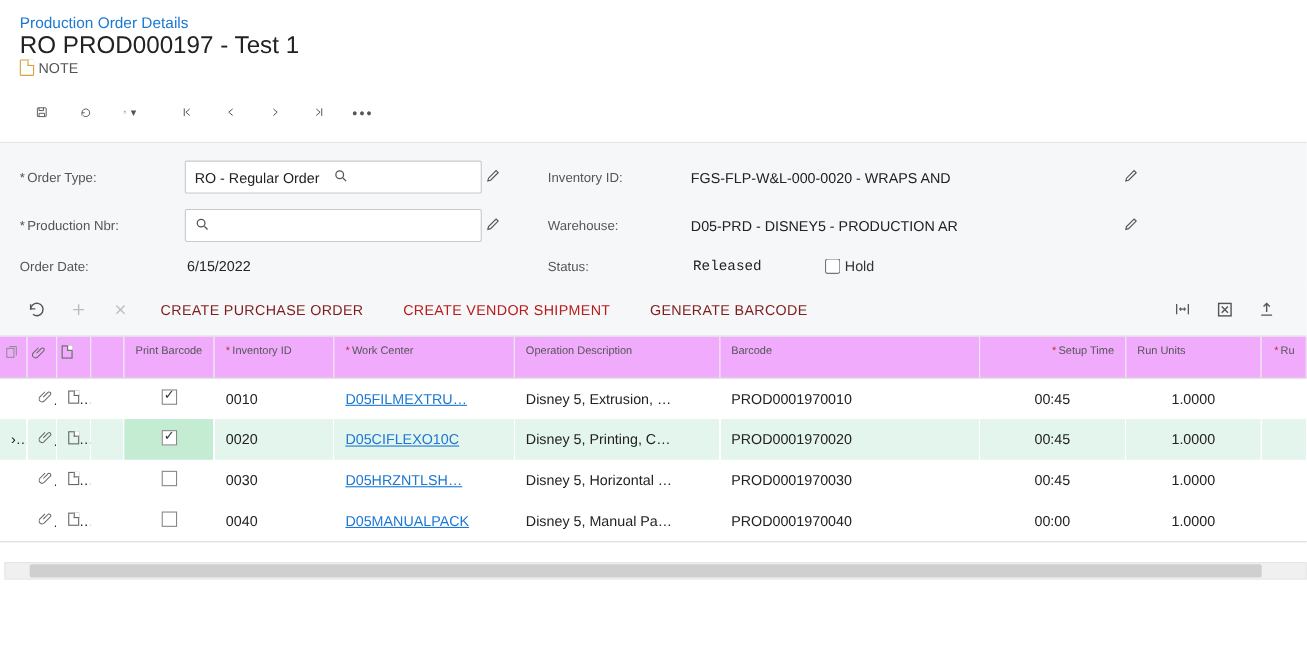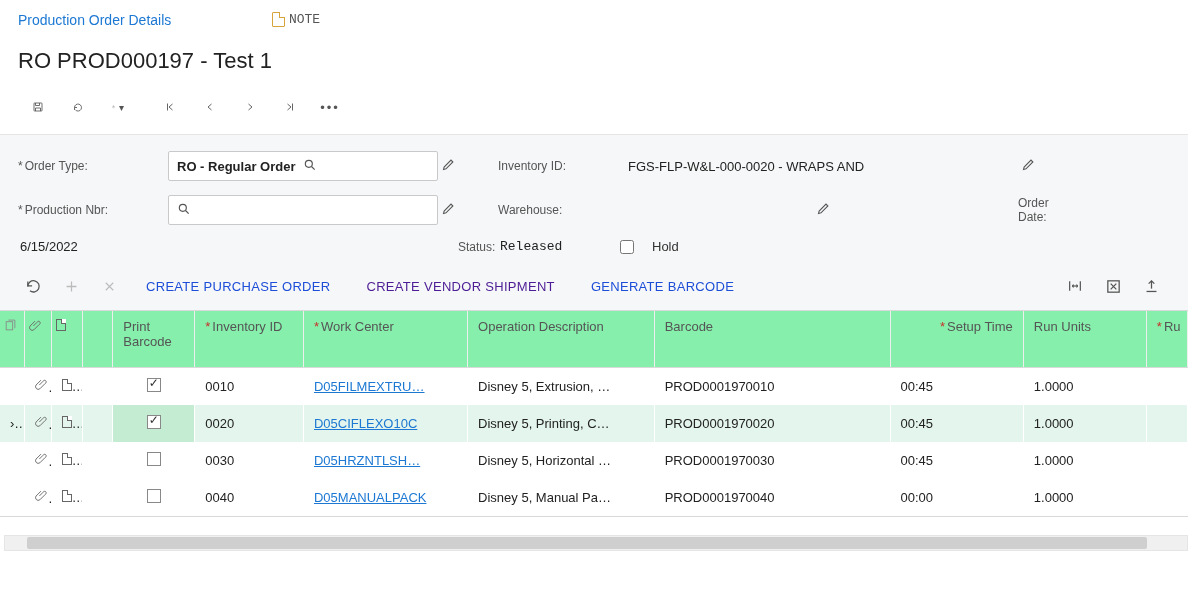--- a/index.html
+++ b/index.html
@@ -6,22 +6,22 @@
   body {
     font-family: Arial, "Segoe UI", sans-serif;
     font-size: 13px;
     color: #333;
     background: #fff;
     width: 1188px;
   }
   .page { padding: 12px 18px 0 18px; }
   .breadcrumb { color: #1c78d3; font-size: 14px; }
   .breadcrumb a { color: #1c78d3; text-decoration: none; }
-  .title-row { display:flex; align-items: flex-start; }
-  .page-title { font-size: 22px; color: #222; font-weight: 400; margin-top: 20px; }
+  .title-row { display:flex; justify-content: space-between; align-items: flex-start; flex-direction: column; }
+  .page-title { font-size: 22px; color: #222; font-weight: 400; margin-top: 0; }
   .note-link { color: #555; display:flex; align-items:center; gap:4px; cursor:pointer; }
   .toolbar { margin-top: 18px; display:flex; align-items:center; gap: 0; }
   .tb-btn {
     width: 40px; height: 30px; display:flex; align-items:center; justify-content:center;
     color:#555; cursor:pointer; padding:0 14px;
   }
   .tb-btn svg { width:18px; height:18px; }
   .tb-btn.gap { margin-right: 12px; }
   .tb-btn.caret::after { content:"▾"; font-size:10px; margin-left:4px; color:#555; }
   .form-area {
@@ -34,81 +34,81 @@
     row-gap: 14px;
     align-items: center;
   }
   .fl { color:#555; font-size:12px; }
   .fl .ast { color:#555; margin-right:2px; }
   .input-wrap {
     background:#fff; border:1px solid #c9c9c9; height:30px;
     display:flex; align-items:center; padding: 0 8px;
     border-radius:2px;
   }
-  .input-wrap span { flex:1; color:#222;font-weight:bold; }
+  .input-wrap span { flex:1; color:#222; }
   .input-wrap .srch { color:#555; cursor:pointer; }
   .pencil { color:#555; cursor:pointer; text-align:center; }
   .ro-text { color:#222; padding-left: 2px; }
   .ro-inline { color:#222; white-space:nowrap; overflow:hidden; text-overflow:ellipsis; }
-  .hold { display:flex; align-items:center; gap:18px; margin-left: 12px; }
+  .hold { display:flex; align-items:center; gap:4px; margin-left: 12px; }
   .hold input { width:14px; height:14px; }
   .grid-toolbar {
     background:#f6f7f8;
     padding: 10px 18px 10px 14px;
     display:flex; align-items:center; gap:0;
   }
   .gt-btn {
     width: 38px; height:28px; display:flex; align-items:center; justify-content:center;
     color:#555; cursor:pointer;
   }
   .gt-btn.disabled { color:#bbb; cursor:default; }
   .gt-action {
-    color:#1d4ed8; font-size:13px; padding: 0 18px; cursor:pointer; letter-spacing: 0.3px;
+    color:#7f1d1d; font-size:13px; padding: 0 18px; cursor:pointer; letter-spacing: 0.3px;
     white-space:nowrap;
   }
-  .gt-action.disabled { color:#4c1d95; cursor:default; }
+  .gt-action.disabled { color:#b91c1c; cursor:default; }
   .gt-spacer { flex:1; }
   .grid-wrap {
     border-top: 1px solid #d9d9d9;
     border-bottom: 1px solid #d9d9d9;
     overflow: hidden;
   }
   table.grid { border-collapse: collapse; width: 100%; table-layout: fixed; }
   table.grid th {
-    background:#86efac; text-align:left; font-weight:normal; color:#555;
+    background:#f0abfc; text-align:left; font-weight:normal; color:#555;
     border-bottom:1px solid #d9d9d9; border-right:1px solid #eee;
-    padding: 8px 10px 18px 10px; vertical-align: top; font-size:13px;
+    padding: 8px 10px 18px 10px; vertical-align: top; font-size:10px;
   }
   table.grid th .req { color:#c83028; margin-right:2px; }
   table.grid td {
     border-right:1px solid transparent;
     padding: 10px 10px; color:#222; font-size:13px;
     white-space:nowrap; overflow:hidden; text-overflow:ellipsis;
   }
   table.grid tr.selected td { background:#e3f5ec; }
   table.grid tr.selected td:nth-child(5) { background:#c3ecd3; }
   .row-ind { width:22px; text-align:center; color:#555; }
   .chk { width:14px; height:14px; display:inline-block; border:1px solid #888; background:#fff; cursor:pointer; position:relative; }
   .chk.on::after { content:"✓"; position:absolute; top:-3px; left:1px; font-size:12px; color:#333; }
   a.wc { color:#1c78d3; text-decoration: underline; cursor:pointer; }
-  .num { text-align:left; }
+  .num { text-align:center; }
   .doc-ico { display:inline-block; width:13px; height:15px; border:1.3px solid #555; border-radius:1px; position:relative; }
   .doc-ico::after { content:""; position:absolute; top:-1.3px; right:-1.3px; width:5px; height:5px; background:#fff; border-left:1.3px solid #555; border-bottom:1.3px solid #555; }
   .doc-ico-sm { display:inline-block; width:10px; height:12px; border:1.2px solid #666; position:relative; }
   .doc-ico-sm::after { content:""; position:absolute; top:-1.2px; right:-1.2px; width:4px; height:4px; background:#fff; border-left:1.2px solid #666; border-bottom:1.2px solid #666; }
   .clip { color:#666; }
   .scroll-track {
     margin: 18px 0 0 4px; height:16px; background:#f0f0f0; border:1px solid #e5e5e5;
     position:relative;
   }
   .scroll-thumb {
     position:absolute; top:1px; left:22px; height:12px; width: 1120px; background:#cfcfcf;
     border-radius:2px;
   }
-  .note-doc { display:inline-flex; align-items:center; gap:4px;font-family:Liberation Mono, monospace; }
+  .note-doc { display:inline-flex; align-items:center; gap:4px; }
   .note-doc .doc-ico { border-color:#d6a43a; }
   .note-doc .doc-ico::after { border-color:#d6a43a; }
 </style>
 </head>
 <body>
 
 <div class="page">
   <div class="title-row">
     <div>
       <div class="breadcrumb">
@@ -206,20 +206,23 @@
         </svg>
     </span>
   </div>
   <div class="pencil">
     <svg width="15" height="15" viewBox="0 0 24 24" fill="none" stroke="currentColor" stroke-width="1.7">
         <path d="M4 20l4-1 11-11-3-3L5 16l-1 4z"></path>
       </svg>
   </div>
   <div></div>
   <div class="fl">Warehouse:</div>
+  <div style="display:flex; align-items:center; gap:12px;">
+    <div class="ro-inline" style="flex:1;">D05-PRD - DISNEY5 - PRODUCTION AR</div>
+  </div>
   <div class="pencil">
     <svg width="15" height="15" viewBox="0 0 24 24" fill="none" stroke="currentColor" stroke-width="1.7">
         <path d="M4 20l4-1 11-11-3-3L5 16l-1 4z"></path>
       </svg>
   </div>
 
   <div class="fl">Order Date:</div>
   <div class="ro-text">6/15/2022</div>
   <div></div>
     <div></div>

